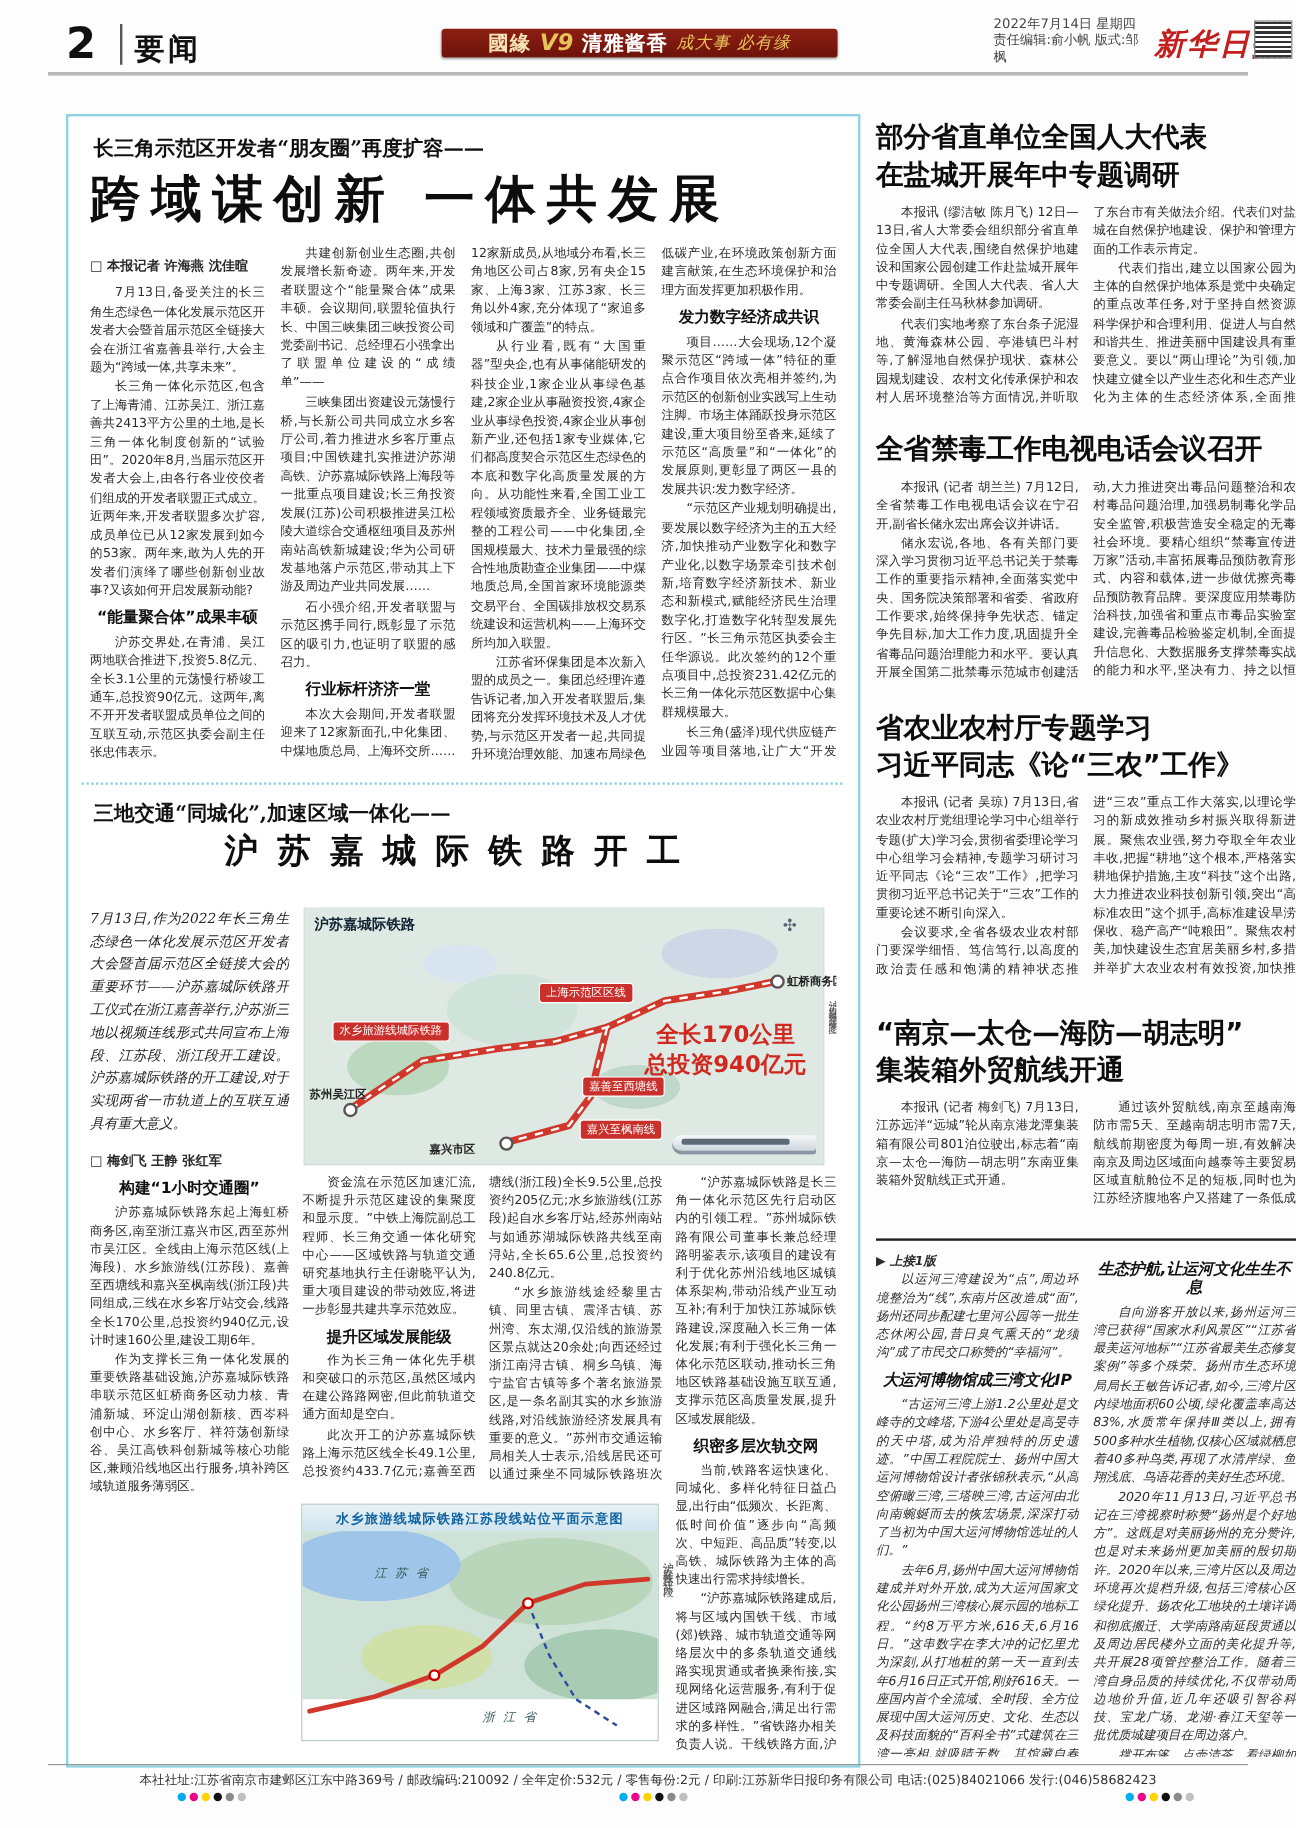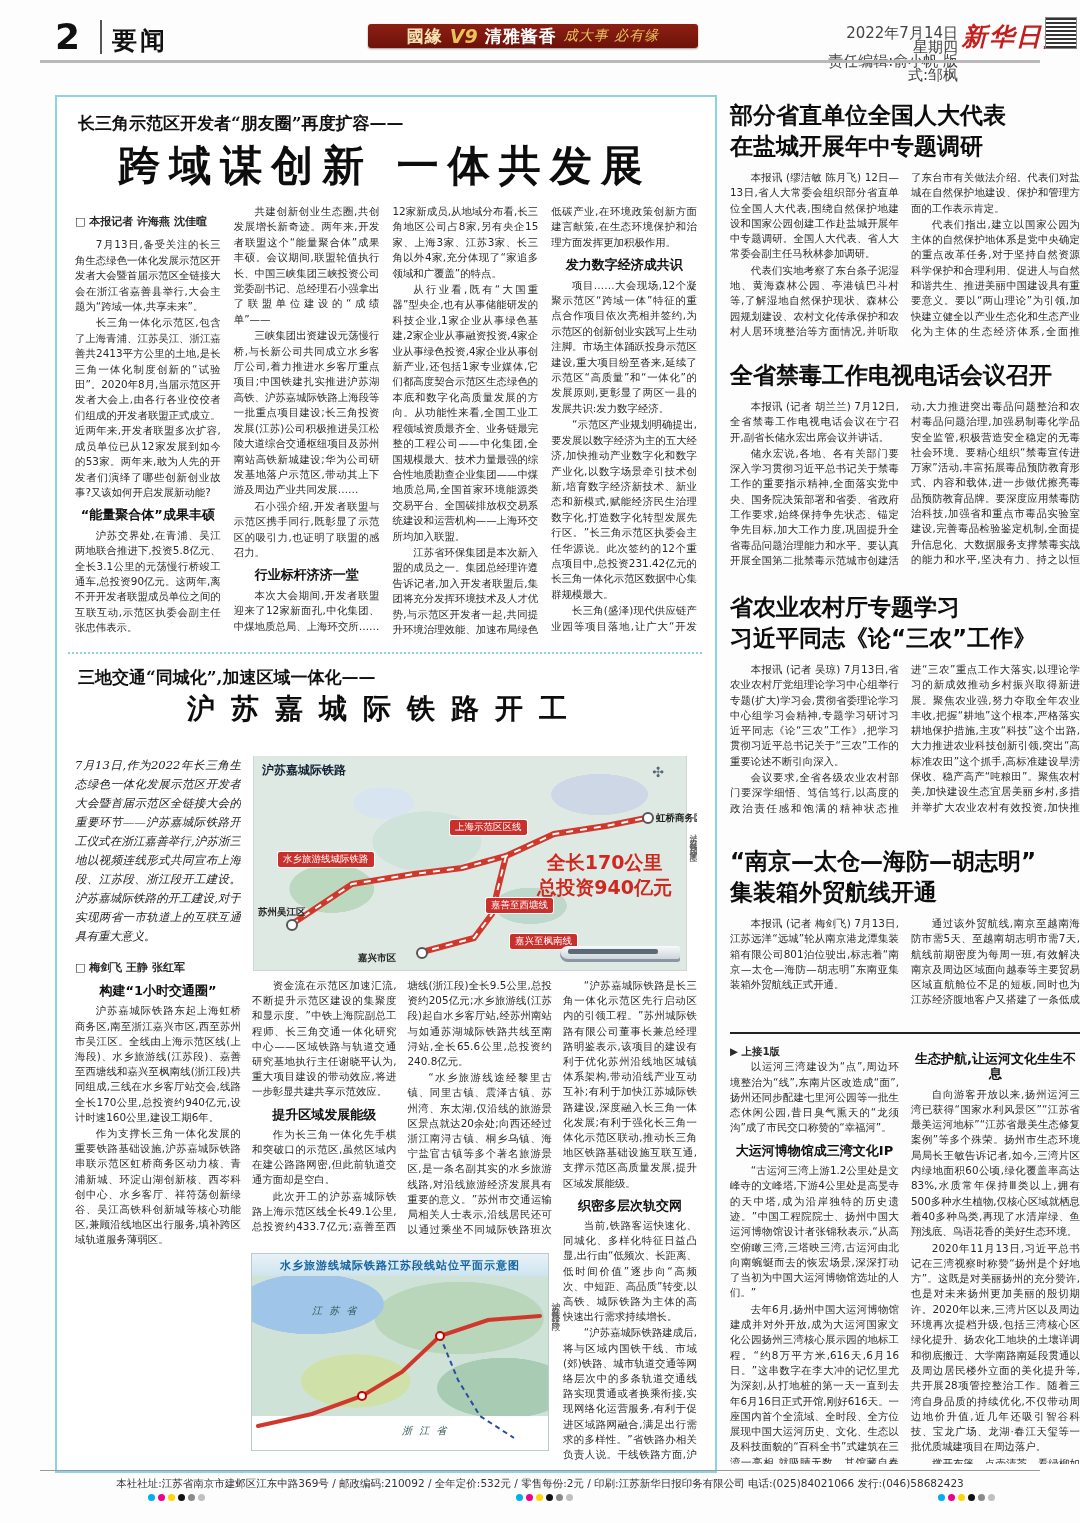--- a/index.html
+++ b/index.html
@@ -8,31 +8,31 @@
   
   .masthead{left:0;top:0;width:1080px;height:62px;}
   .pagenum{left:55px;top:16px;font-size:36px;font-weight:bold;color:#111;}
   .pagenum-bar{left:100px;top:20px;width:2px;height:34px;background:#555;}
   .section-name{left:112px;top:24px;font-size:25px;font-weight:bold;letter-spacing:3px;color:#111;}
   .ad-banner{left:368px;top:24px;width:330px;height:24px;background:linear-gradient(180deg,#8c1f14,#6e1209);border-radius:3px;display:flex;align-items:center;justify-content:center;gap:7px;box-shadow:0 1px 2px rgba(0,0,0,.4);}
   .ad-guoyuan{color:#f6e3b4;font-weight:bold;font-size:17px;letter-spacing:1px;}
   .ad-v9{color:#e8c35a;font-style:italic;font-weight:bold;font-size:19px;text-align:right;}
   .ad-main{color:#fff;font-weight:bold;font-size:17px;letter-spacing:1px;}
   .ad-slogan{color:#e8c35a;font-size:14px;font-style:italic;letter-spacing:1px;}
-  .head-meta{left:828px;top:26px;width:130px;font-size:15px;color:#444;line-height:14px;text-align:right;}
+  .head-meta{left:828px;top:13px;width:130px;font-size:11px;color:#444;line-height:14px;}
   .paper-logo{left:962px;top:20px;font-size:25px;font-weight:bold;color:#c41f1f;font-style:italic;letter-spacing:2px;font-family:"DejaVu Serif",serif;}
   .qr{left:1046px;top:18px;width:30px;height:30px;background:
       repeating-linear-gradient(0deg,#333 0 2px,#fff 2px 4px),
       repeating-linear-gradient(90deg,#345 0 2px,rgba(255,255,255,.6) 2px 5px);
       outline:1px solid #888;}
   .head-rule{left:40px;top:60px;width:1000px;height:3px;background:#b9b9b9;}
   
   .main-box{left:55px;top:95px;width:658px;height:1374px;border:2px solid #8fd3e2;background:#fff;}
   .a1-kicker{left:78px;top:112px;font-size:17px;font-weight:bold;color:#111;font-family:"DejaVu Serif",serif;}
-  .a1-headline{left:75px;top:138px;width:620px;text-align:center;font-size:42px;font-weight:bold;color:#0d0d0d;letter-spacing:9px;}
+  .a1-headline{left:75px;top:138px;width:620px;text-align:left;font-size:42px;font-weight:bold;color:#0d0d0d;letter-spacing:9px;}
   .a1-body{left:75px;top:204px;width:622px;height:438px;column-count:4;column-gap:13px;font-size:10.4px;line-height:15.4px;text-align:justify;overflow:hidden;}
   .dot-divider{left:68px;top:652px;width:634px;border-top:2px dotted #8fd3e2;}
   
   .a2-kicker{left:78px;top:666px;font-size:17px;font-weight:bold;color:#111;font-family:"DejaVu Serif",serif;}
   .a2-headline{left:75px;top:690px;width:620px;text-align:center;font-size:28px;font-weight:bold;letter-spacing:16px;color:#0d0d0d;}
   .a2-wrap{left:75px;top:756px;width:622px;height:706px;display:flex;gap:11px;overflow:hidden;}
   .a2-left{width:166px;flex:none;}
   .a2-right{flex:1;display:flex;flex-direction:column;}
   .lead-para{font-size:11.5px;line-height:19px;font-family:"DejaVu Serif",serif;font-style:italic;color:#222;text-align:justify;margin:0 0 14px;}
   .byline-line{font-size:11px;font-weight:bold;margin:10px 0 8px;}
@@ -69,21 +69,21 @@
      radial-gradient(140px 60px at 70% 30%,#b9d6ba 0 60%,transparent 61%),
      radial-gradient(90px 44px at 35% 75%,#cfe0a8 0 60%,transparent 61%),
      radial-gradient(110px 50px at 85% 80%,#a8cbb4 0 60%,transparent 61%),#cfe2d8; font-style: italic;}
   .map2-label{position:absolute;font-size:10px;color:#355;letter-spacing:2px;}
   .map2-caption{position:absolute;writing-mode:vertical-rl;font-size:9px;color:#555;letter-spacing:3px;}
   .r-art{position:absolute;width:350px;}
   .r-headline{font-size:23px;font-weight:bold;line-height:31px;color:#0d0d0d;margin:0 0 8px;}
   .r-body{column-count:2;column-gap:12px;font-size:10.4px;line-height:15.3px;text-align:justify;overflow:hidden;}
   .black-rule{left:730px;top:1032px;width:350px;height:2px;background:#222;}
   .cont-wrap{left:730px;top:1044px;width:350px;height:420px;display:flex;gap:12px;overflow:hidden;}
-  .cont-col{width:169px;font-size:10.4px;line-height:15.3px;text-align:justify;overflow:hidden;}
+  .cont-col{width:169px;font-size:10.4px;line-height:15.3px;text-align:justify;overflow:hidden;font-style:italic;}
   .jump-tag{font-weight:bold;}
   
   .foot-rule{left:40px;top:1470px;width:1000px;height:1px;background:#999;}
   .footer-line{left:0;top:1477px;width:1080px;text-align:center;font-size:10.5px;color:#333;}
   .dots{position:absolute;top:1494px;display:flex;gap:3px;}
   .dots i{width:7px;height:7px;border-radius:50%;display:block;}
   .d-c{background:#00aeef}.d-m{background:#ec008c}.d-y{background:#ffd400}.d-k{background:#111}.d-g1{background:#8a8a8a}.d-g2{background:#c0c0c0}
 </style>
 </head>
 <body>
@@ -150,21 +150,21 @@
         <path d="M38,168 L98,128 L160,118 L208,112 L252,100 L300,78 L352,70 L392,62" fill="none" stroke="#d0382c" stroke-width="6" stroke-linecap="round"></path>
         <path d="M252,100 L244,132 L238,158 L220,182 L168,196" fill="none" stroke="#d0382c" stroke-width="6" stroke-linecap="round"></path>
         <path d="M38,168 L98,128 L160,118 L208,112 L252,100 L300,78 L352,70 L392,62" fill="none" stroke="#ffffff" stroke-width="2" stroke-dasharray="7 7"></path>
         <path d="M252,100 L244,132 L238,158 L220,182 L168,196" fill="none" stroke="#ffffff" stroke-width="2" stroke-dasharray="7 7"></path>
       </svg>
       <div class="map-title">沪苏嘉城际铁路</div>
       <div class="compass">✣</div>
       <div class="pill" style="left:196px;top:64px">上海示范区区线</div>
       <div class="pill" style="left:24px;top:96px">水乡旅游线城际铁路</div>
       <div class="pill" style="left:232px;top:142px">嘉善至西塘线</div>
-      <div class="pill" style="left:256px;top:178px">嘉兴至枫南线</div>
+      <div class="pill" style="left:230px;top:178px">嘉兴至枫南线</div>
       <div class="station" style="left:388px;top:56px"></div>
       <div class="maplabel" style="left:402px;top:56px">虹桥商务区</div>
       <div class="station" style="left:32px;top:163px"></div>
       <div class="maplabel" style="left:4px;top:150px">苏州吴江区</div>
       <div class="station" style="left:162px;top:191px"></div>
       <div class="maplabel" style="left:104px;top:196px">嘉兴市区</div>
       <div class="bigred">
         <div>全长170公里</div>
         <div>总投资940亿元</div>
       </div>

